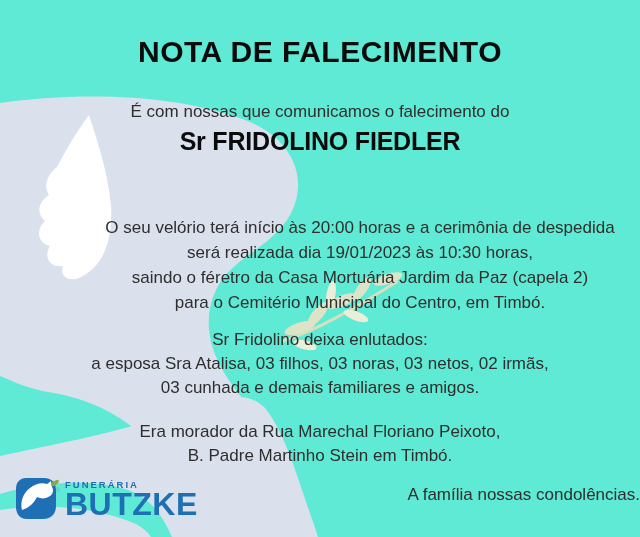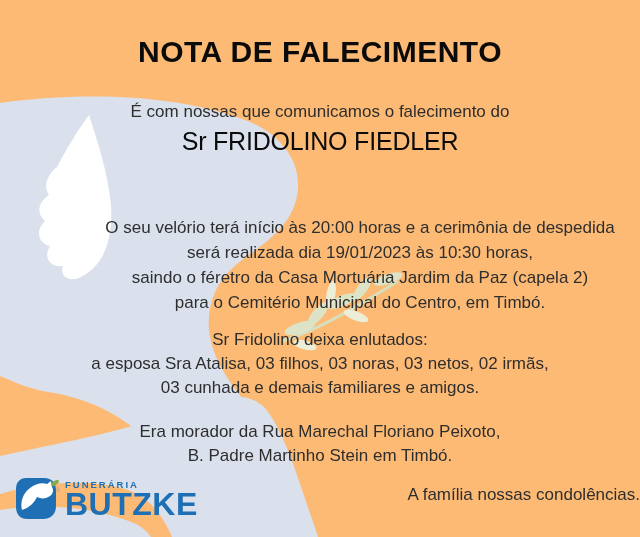--- a/index.html
+++ b/index.html
@@ -2,30 +2,30 @@
 <html><head>
 <meta charset="utf-8">
 <style>
   html,body{
     margin:0; padding:0;
     width:640px; height:537px;
     background:#ffffff;
     font-family:"Liberation Sans", sans-serif;
     overflow:hidden;
   }
-  .page{position:relative; width:640px; height:537px; background:#fdba74;}
+  .page{position:relative; width:640px; height:537px; background:#5eead4;}
   .bg{position:absolute; left:0; top:0; width:640px; height:537px; z-index:0;}
   .txt{position:absolute; left:0; width:100%; text-align:center; color:#2e2e2e; z-index:2; margin:0;}
   .title{
     top:36px; font-size:30px; line-height:32px; font-weight:900;
     color:#0b0b0b; letter-spacing:0.5px;
   }
   .intro{top:101px; font-size:17px; line-height:22px;}
   .name{
-    top:125px; font-size:25px; line-height:32px; font-weight:400;
+    top:125px; font-size:25px; line-height:32px; font-weight:700;
     color:#0b0b0b; letter-spacing:-0.2px;
   }
   .death{top:173px; font-size:17px; line-height:22px;}
   .wake{top:215px; font-size:17px; line-height:25px;padding-left:40px;}
   .mourners{top:328px; font-size:17px; line-height:24px;}
   .residence{top:420px; font-size:17px; line-height:24px;}
   .condolences{
     position:absolute; left:192px; top:484px; width:448px;
     text-align:right; font-size:17px; line-height:22px; color:#2e2e2e; z-index:2; margin:0;
   }

